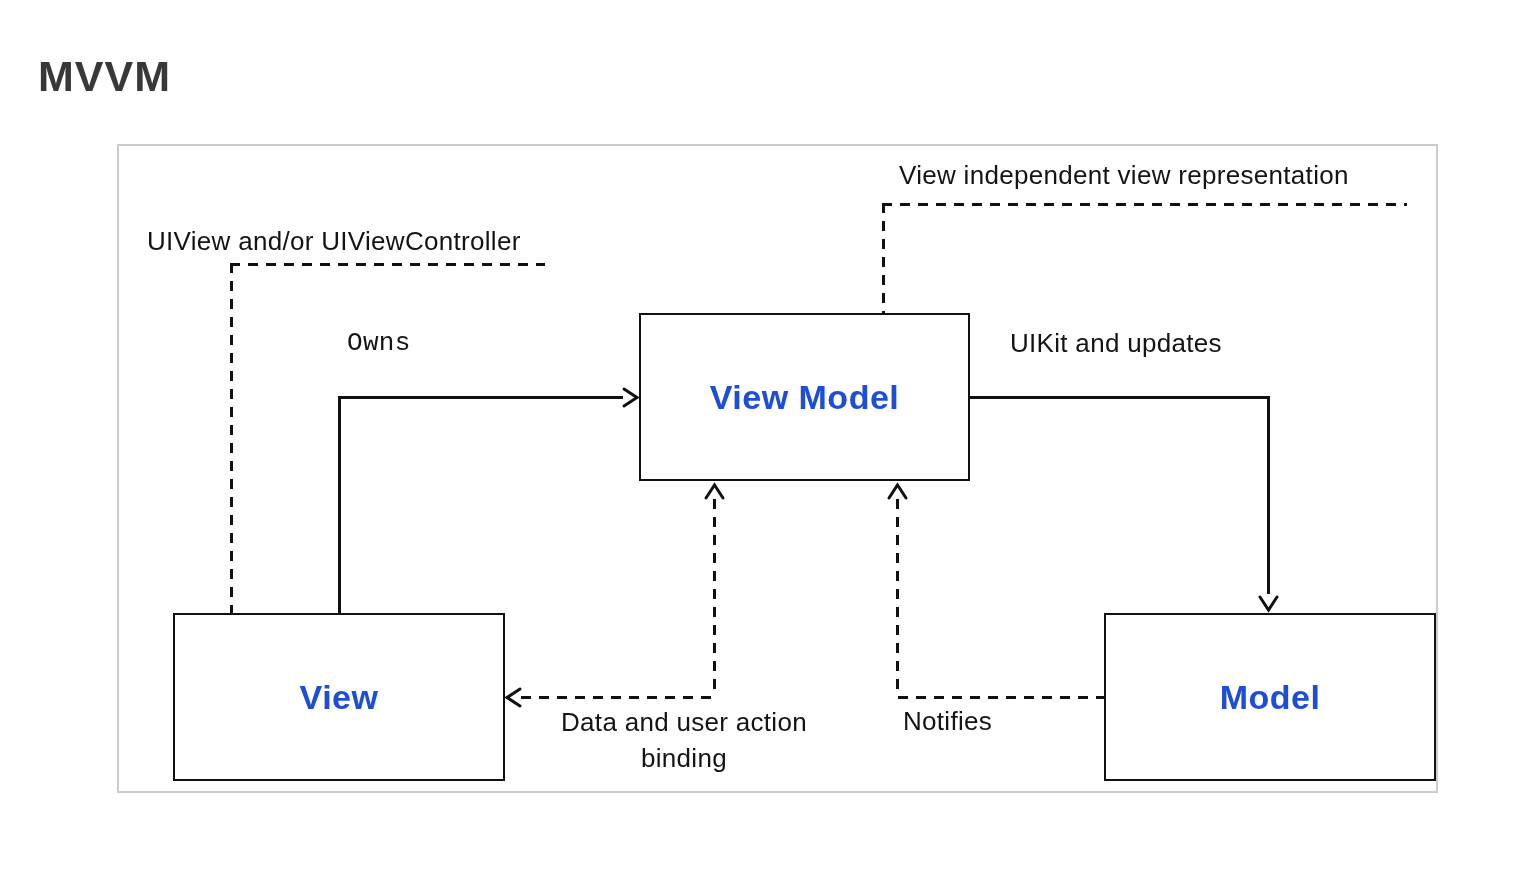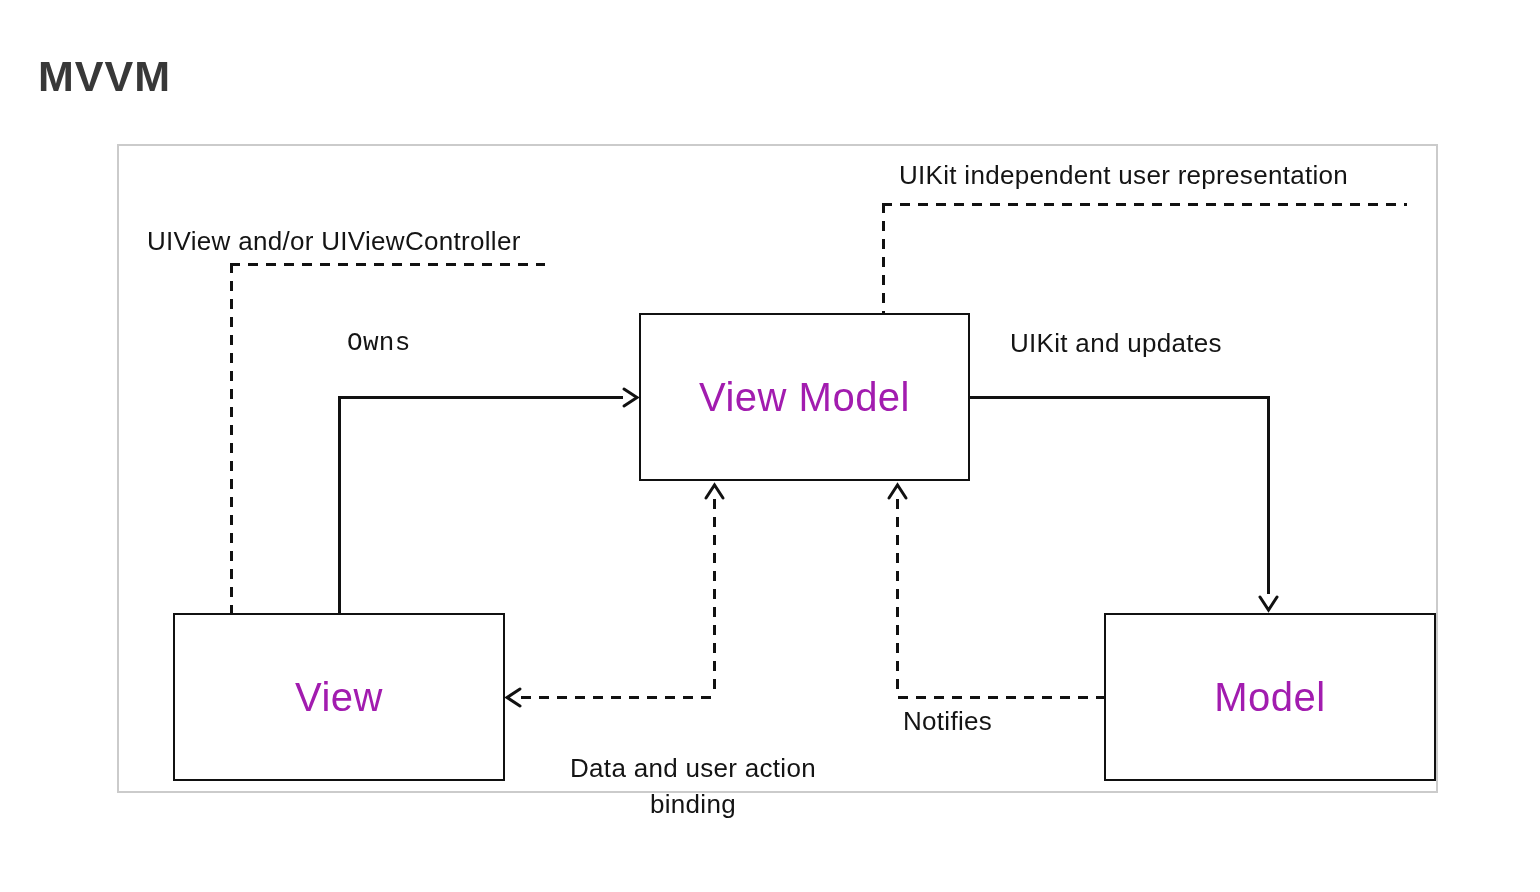--- a/index.html
+++ b/index.html
@@ -20,21 +20,21 @@
   .diagram {
     position:absolute; left:117px; top:144px; width:1321px; height:649px;
     border:2px solid var(--container-border,#cbcbcb); background:#fff;
   }
 
   .node {
     position:absolute; background:#fff;
     border:2px solid var(--line,#111);
     display:flex; align-items:center; justify-content:center;
   }
-  .node-label { font-size:40px; font-weight:400; color:#a21caf; letter-spacing:0.5px; }
+  .node-label { font-size:34px; font-weight:700; color:#1d4ed8; letter-spacing:0.5px; }
 
   .ann, .edge-label {
     position:absolute; font-size:26px; color:#141414; white-space:nowrap;
     letter-spacing:0.3px;
   }
   .edge-label-multi {
     position:absolute; font-size:26px; color:#141414; text-align:center;
     line-height:36px; letter-spacing:0.3px;
   }
 
@@ -61,21 +61,21 @@
 <div class="page">
 
   <div class="title">MVVM</div>
 
   <div class="diagram">
 
     <div class="ann" style="left:28px; top:80px;">UIView and/or UIViewController</div>
     <div class="dash-h" style="left:111px; top:117px; width:315px;"></div>
     <div class="dash-v" style="left:111px; top:117px; height:352px;"></div>
 
-    <div class="ann" style="left:780px; top:14px;">UIKit independent user representation</div>
+    <div class="ann" style="left:780px; top:14px;">View independent view representation</div>
     <div class="dash-h" style="left:763px; top:57px; width:525px;"></div>
     <div class="dash-v" style="left:763px; top:57px; height:112px;"></div>
 
     <div class="node" style="left:520px; top:167px; width:331px; height:168px;">
       <span class="node-label">View Model</span>
     </div>
     <div class="node" style="left:54px; top:467px; width:332px; height:168px;">
       <span class="node-label">View</span>
     </div>
     <div class="node" style="left:985px; top:467px; width:332px; height:168px;">
@@ -97,21 +97,21 @@
     </svg>
 
     <svg class="arrow" style="left:585px; top:337px;" width="22" height="22">
       <polyline points="2,15 10.5,2 19,15"></polyline>
     </svg>
     <div class="dash-v" style="left:594px; top:353px; height:198px;"></div>
     <div class="dash-h" style="left:402px; top:550px; width:194px;"></div>
     <svg class="arrow" style="left:386px; top:541px;" width="22" height="22">
       <polyline points="15,2 2,10.5 15,19"></polyline>
     </svg>
-    <div class="edge-label-multi" style="left:424px; top:558px; width:300px;margin-top:46px;">
+    <div class="edge-label-multi" style="left:415px; top:558px; width:300px;">
       <div>Data and user action</div>
       <div>binding</div>
     </div>
 
     <svg class="arrow" style="left:768px; top:337px;" width="22" height="22">
       <polyline points="2,15 10.5,2 19,15"></polyline>
     </svg>
     <div class="dash-v" style="left:777px; top:353px; height:198px;"></div>
     <div class="dash-h" style="left:779px; top:550px; width:206px;"></div>
     <div class="edge-label" style="left:784px; top:560px;">Notifies</div>

